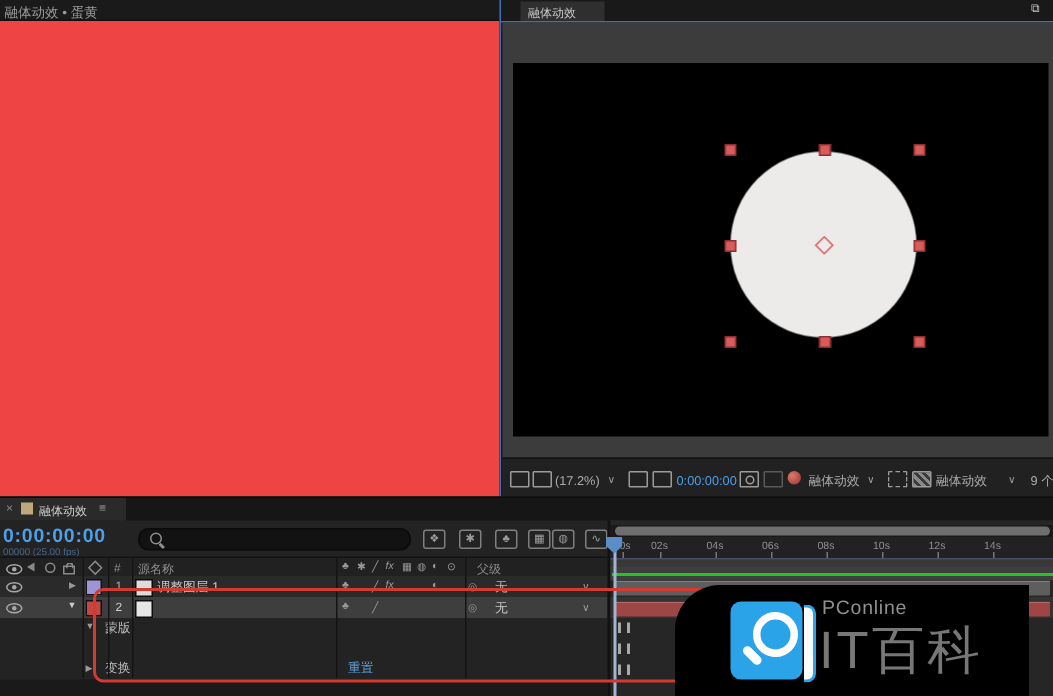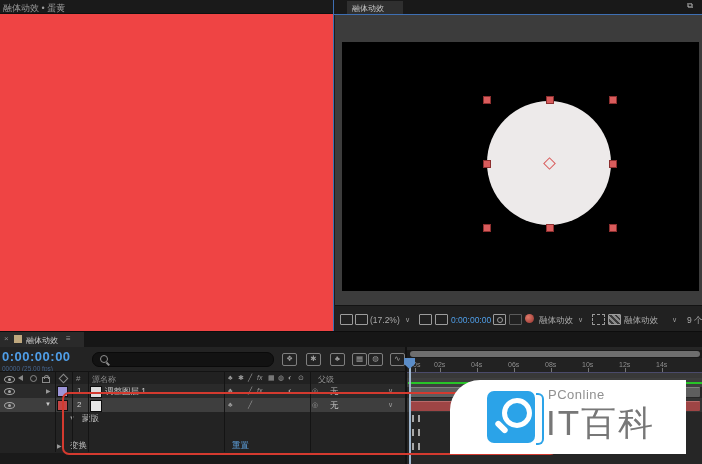--- a/index.html
+++ b/index.html
@@ -153,21 +153,21 @@
     <span class="abs" style="left:57px;top:2px;width:9px;height:9px;background:#C64545;border:1px solid #111"></span>
     <span class="abs t8" style="left:77px;top:2px;color:#D0D0D0">2</span>
     <span class="abs" style="left:90px;top:2px;width:10px;height:10px;background:#E6E6E6;border:1px solid #0d0d0d"></span>
     <span class="abs t7 glyph" style="left:228px;top:3px">♣</span>
     <span class="abs t7 glyph" style="left:248px;top:3px">╱</span>
     <span class="abs t7 glyph" style="left:312px;top:3px">◎</span>
     <span class="abs t85" style="left:330px;top:2px;color:#C8C8C8">无</span>
     <span class="abs t7 glyph" style="left:388px;top:3px">∨</span>
   </div>
 
-  <div class="abs" style="left:12px;top:80px;width:405px;height:13px">
+  <div class="abs" style="left:0;top:80px;width:405px;height:13px">
     <span class="abs" style="left:57px;top:3px;font-size:6px;color:#999">▼</span>
     <span class="abs t85" style="left:70px;top:1px;color:#B8B8B8;white-space:nowrap">蒙版</span>
   </div>
 
 
   <div class="abs" style="left:0;top:107px;width:476px;height:14px">
     <span class="abs" style="left:57px;top:3px;font-size:6px;color:#999">▶</span>
     <span class="abs t85" style="left:70px;top:1px;color:#B8B8B8;white-space:nowrap">变换</span>
     <span class="abs t85" style="left:232px;top:1px;color:#5B9BD5;white-space:nowrap">重置</span>
   </div>
@@ -222,21 +222,21 @@
     <div class="abs" style="left:5px;top:96px;width:2px;height:7px;background:#A9A9A9"></div>
     <div class="abs" style="left:11px;top:96px;width:2px;height:7px;background:#A9A9A9"></div>
 
     <div class="abs" style="left:2px;top:11px;width:1.5px;height:107px;background:#9FB6CE;z-index:3"></div>
     <div class="abs" style="left:-3px;top:11px;width:11px;height:11px;background:#5B8DC8;clip-path:polygon(0 0,100% 0,100% 55%,50% 100%,0 55%);z-index:3"></div>
   </div>
 </div>
 
 <div class="abs" style="left:62px;top:392px;width:491px;height:59px;border:2px solid #D43A2F;border-radius:7px;z-index:6"></div>
 
-<div class="abs" style="left:450px;top:380px;width:236px;height:74px;background:#ffffff;border-top-left-radius:30px;z-index:10">
+<div class="abs" style="left:450px;top:390px;width:236px;height:74px;background:#000000;border-top-left-radius:30px;z-index:10">
   <div class="abs" style="left:37px;top:11px;width:48px;height:52px;background:#2BA3E8;border-radius:7px">
     <div class="abs" style="left:15px;top:7px;width:20px;height:20px;border:5px solid #fff;border-radius:50%"></div>
     <div class="abs" style="left:7px;top:33px;width:15px;height:6px;background:#fff;border-radius:3px;transform:rotate(45deg)"></div>
   </div>
   <div class="abs" style="left:86px;top:13px;width:6px;height:48px;border:2px solid #2BA3E8;border-left:none;border-radius:0 6px 6px 0;background:#FDFDFD"></div>
   <span class="abs" style="left:98px;top:7px;font-size:13px;color:#909090;letter-spacing:.5px">PConline</span>
   <span class="abs" style="left:96px;top:20px;font-size:35px;color:#777;letter-spacing:2px">IT百科</span>
 </div>
 
 </body></html>

